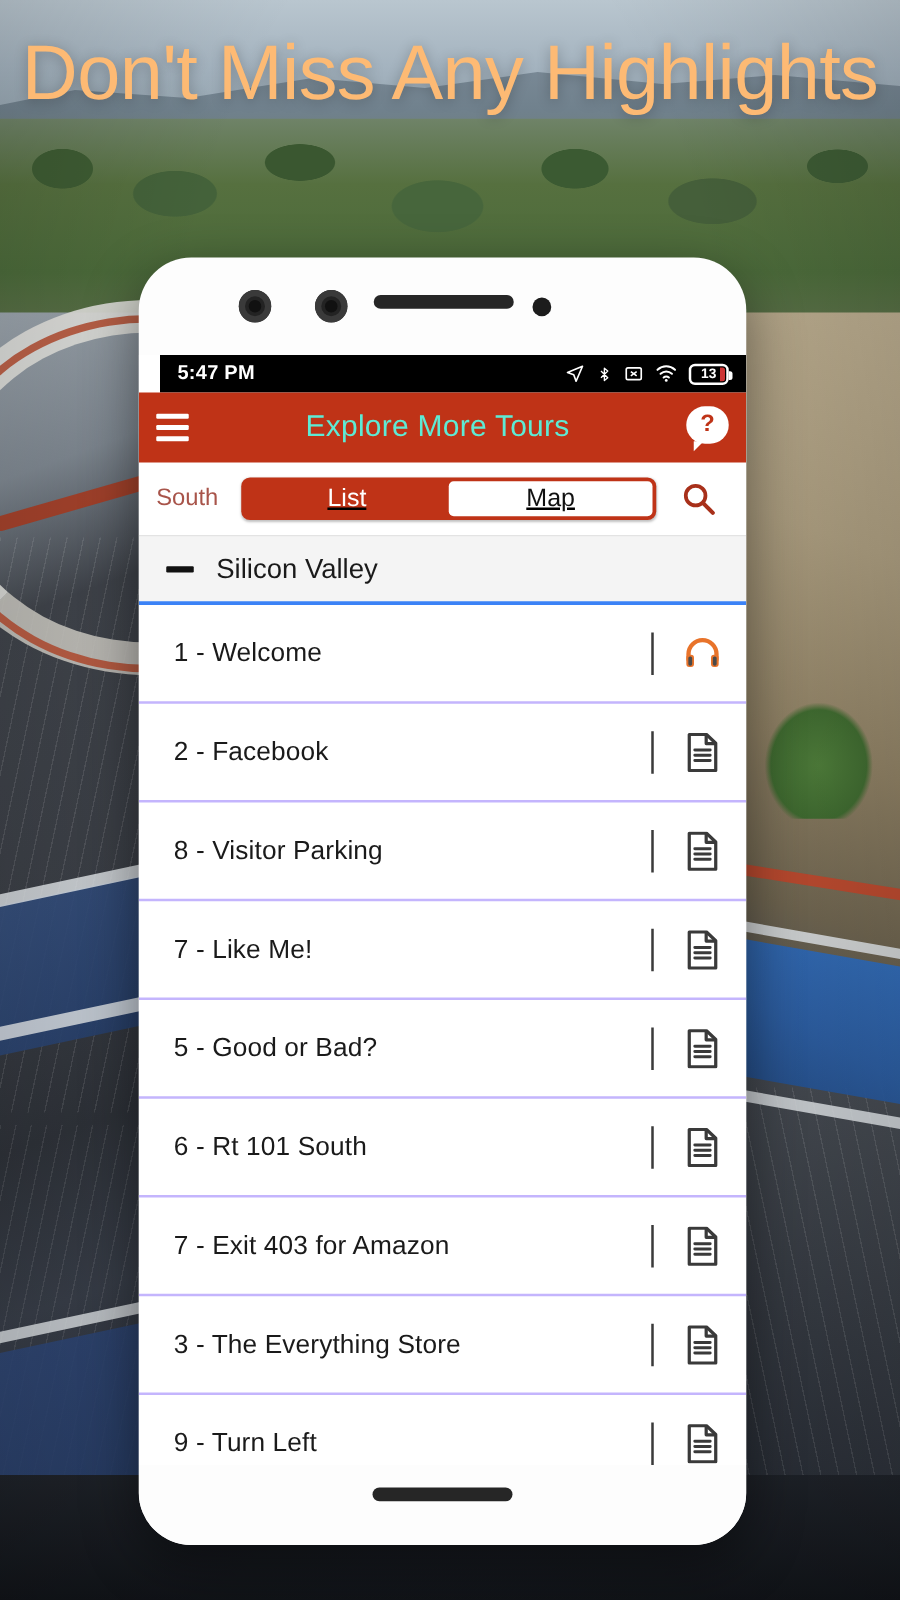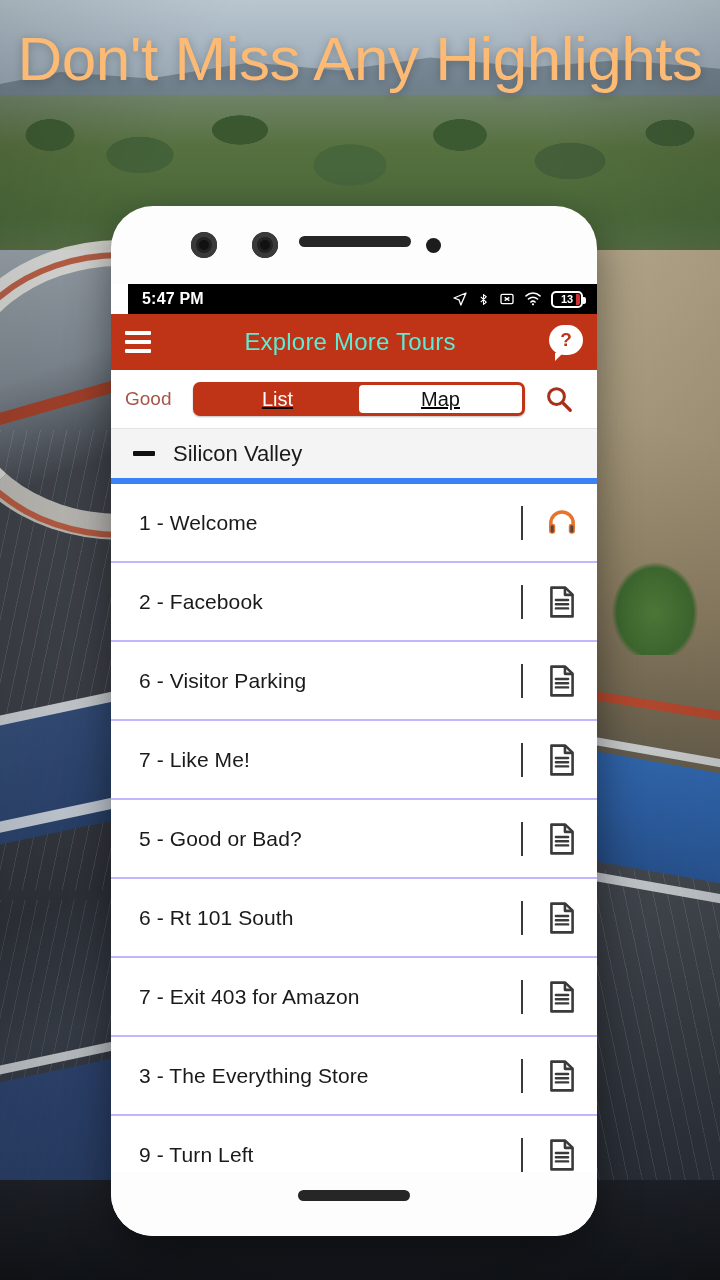--- a/index.html
+++ b/index.html
@@ -213,21 +213,21 @@
   .seg { flex:1; height:28px; display:flex; align-items:center; justify-content:center;
     font-size:20px; cursor:pointer; }
   .seg.active-red { color:#fff; }
   .seg.inactive-white { background:#fff; color:#111; border-radius:4px; }
   #search-btn { width:48px; display:flex; justify-content:center; cursor:pointer; }
 
   
   #group-header {
     height:56px; background:#f4f4f4; display:flex; align-items:center;
     padding:0 22px; gap:18px; border-top:1px solid #e3e3e3;
-    border-bottom:6px solid #3b82f6;
+    border-bottom:3px solid #3b82f6;
   }
   .minus { width:22px; height:5px; background:#111; border-radius:1px; }
   #group-title { font-size:22px; color:#1a1a1a; }
 
   
   #list { background:#fff; }
   .row {
     height:79px; display:flex; align-items:center;
     padding:0 18px 0 28px; border-bottom:2px solid #c4b5fd;
     cursor:pointer;
@@ -318,21 +318,21 @@
           <i></i>
           <i></i>
       </div>
       <div id="appbar-title">Explore More Tours</div>
       <div id="help-btn">
         <div class="bubble">?</div>
       </div>
     </div>
 
     <div id="segrow">
-      <div id="tour-label">Good</div>
+      <div id="tour-label">South</div>
       <div id="segmented">
         <div class="seg active-red">List</div>
         <div class="seg inactive-white">Map</div>
       </div>
       <div id="search-btn">
         <svg width="30" height="30" viewBox="0 0 24 24">
           <circle cx="10" cy="10" r="6.3" fill="none" stroke="#a8301a" stroke-width="2.4"></circle>
           <path d="M14.8 14.8L21 21" stroke="#a8301a" stroke-width="2.6" stroke-linecap="round"></path>
         </svg>
       </div>
@@ -362,21 +362,21 @@
           <div class="row-sep"></div>
           <div class="row-icon">
             <svg width="30" height="32" viewBox="0 0 22 26">
       <path d="M2.4 1.3h11.2L19.6 7v17.7H2.4z" fill="none" stroke="#3a3a3a" stroke-width="2.1" stroke-linejoin="round"></path>
       <path d="M13.4 1.3V7.2h6.2" fill="none" stroke="#3a3a3a" stroke-width="2.1" stroke-linejoin="round"></path>
       <path d="M6 11.4h10M6 14.8h10M6 18.2h10" stroke="#3a3a3a" stroke-width="1.9" stroke-linecap="round"></path>
     </svg>
           </div>
         </div>
         <div class="row">
-          <div class="row-title">6 - Visitor Parking</div>
+          <div class="row-title">8 - Visitor Parking</div>
           <div class="row-sep"></div>
           <div class="row-icon">
             <svg width="30" height="32" viewBox="0 0 22 26">
       <path d="M2.4 1.3h11.2L19.6 7v17.7H2.4z" fill="none" stroke="#3a3a3a" stroke-width="2.1" stroke-linejoin="round"></path>
       <path d="M13.4 1.3V7.2h6.2" fill="none" stroke="#3a3a3a" stroke-width="2.1" stroke-linejoin="round"></path>
       <path d="M6 11.4h10M6 14.8h10M6 18.2h10" stroke="#3a3a3a" stroke-width="1.9" stroke-linecap="round"></path>
     </svg>
           </div>
         </div>
         <div class="row">

